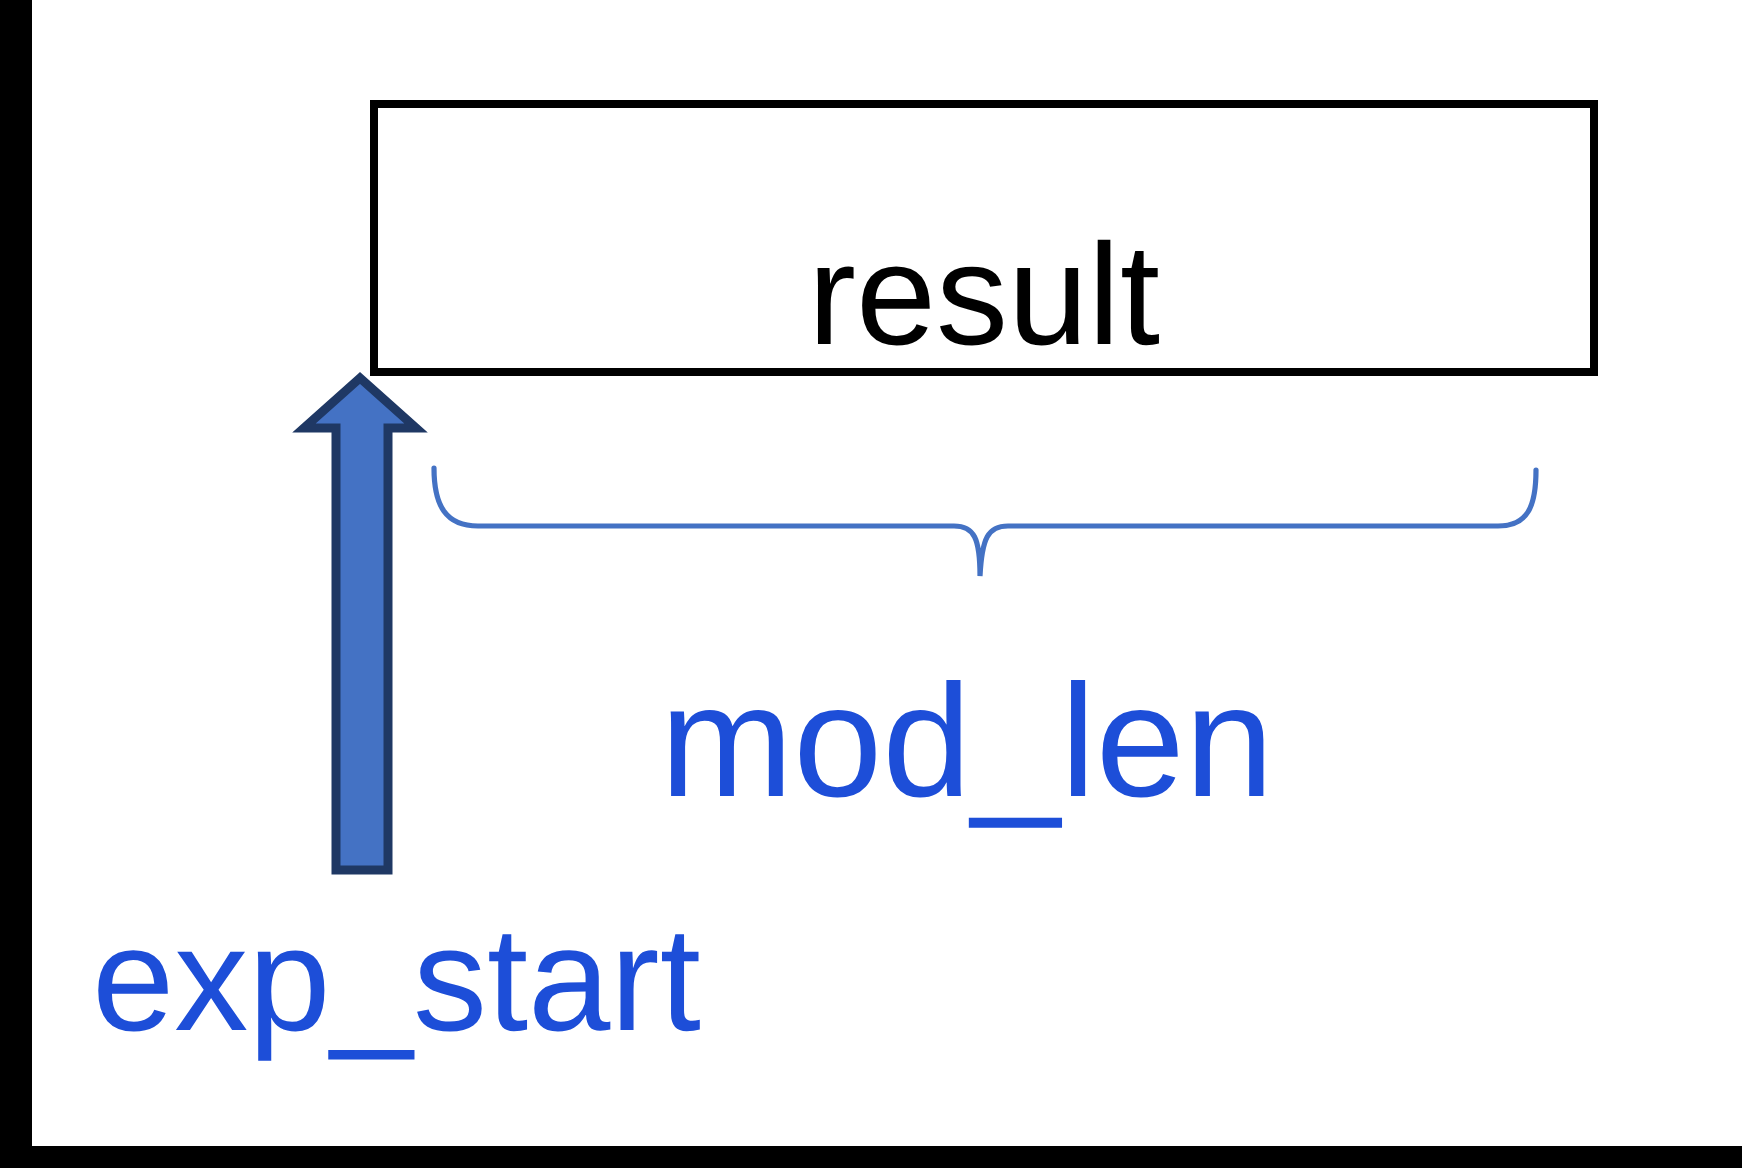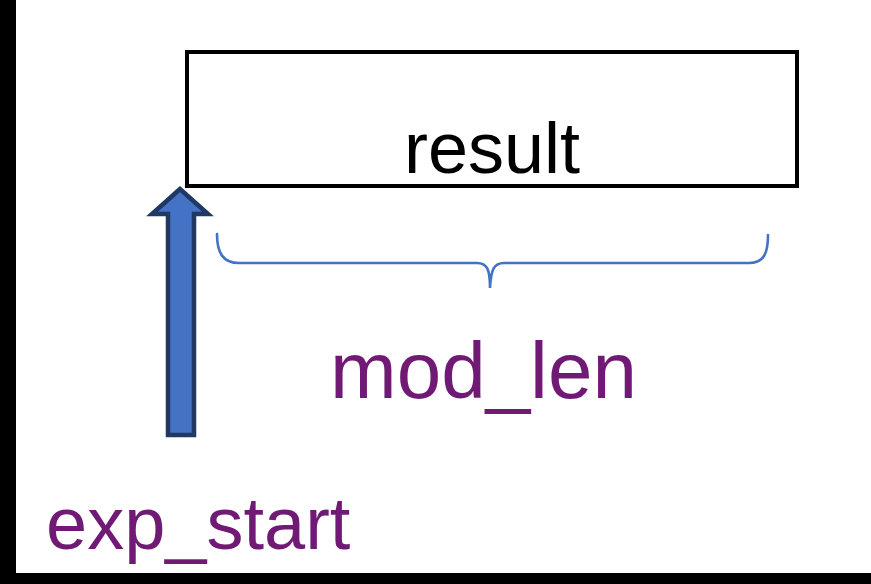--- a/index.html
+++ b/index.html
@@ -45,32 +45,31 @@
     color: #000000;
     white-space: nowrap;
   }
   .shape-layer {
     position: absolute;
     left: 0; top: 0;
     width: 871px; height: 584px;
   }
   .text-label {
     position: absolute;
-    color: #701a75;
+    color: #1d4ed8;
     line-height: 1;
     white-space: nowrap;
   }
   .mod-len-label {
     left: 330px; top: 331px;
     font-size: 80px;
   }
   .exp-start-label {
     left: 46px; top: 453px;
     font-size: 74px;
-    margin-top: 34px;
   }
 </style>
 </head>
 <body>
 
 <div class="canvas">
 
   <div class="frame-edge left"></div>
   <div class="frame-edge bottom"></div>
 

